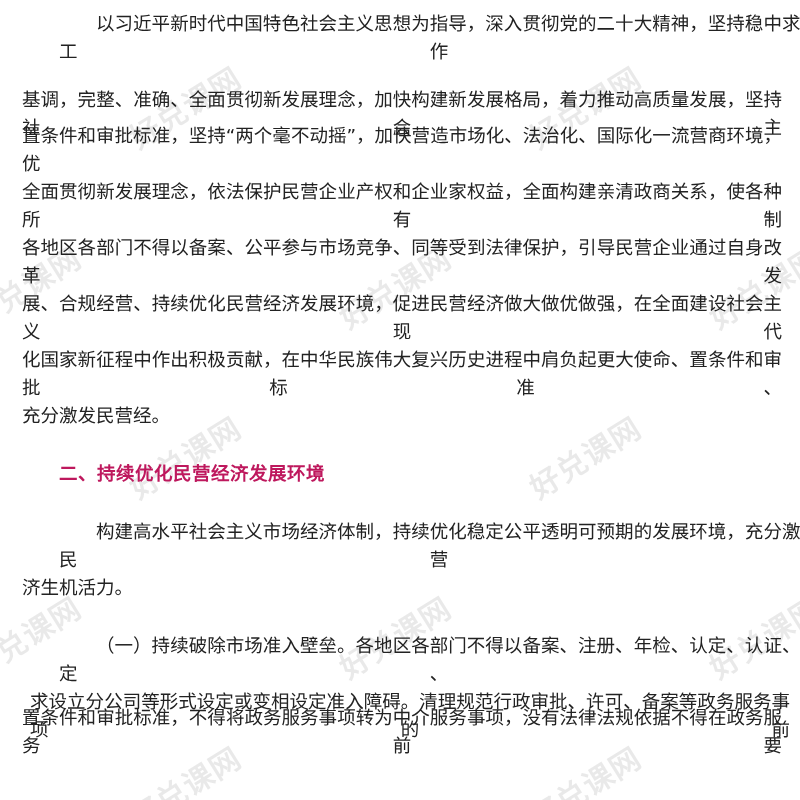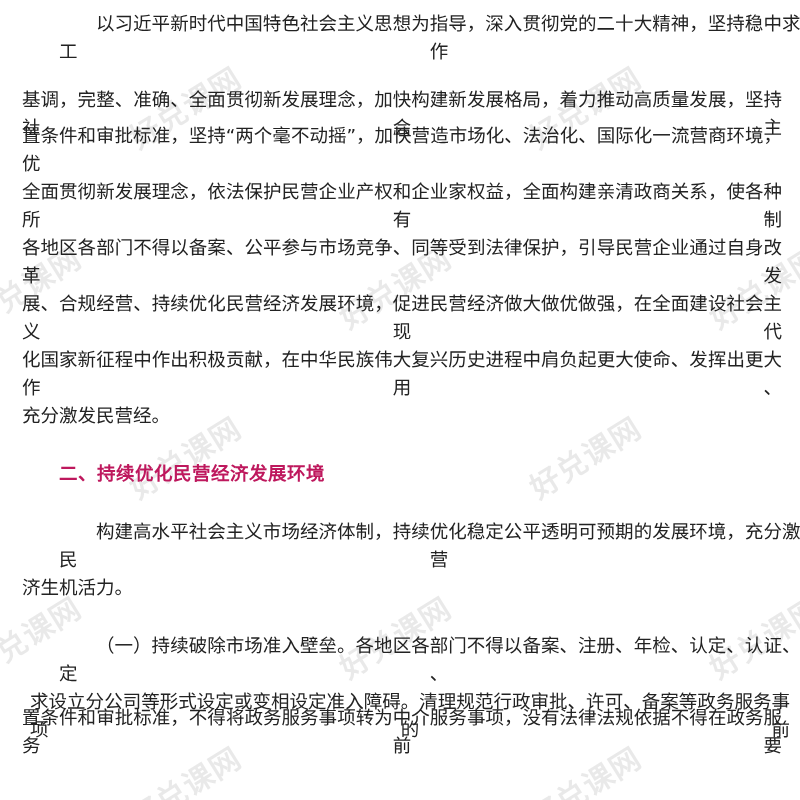--- a/index.html
+++ b/index.html
@@ -104,21 +104,21 @@
       <div class="wm" style="left: 520px; top: 800px; color: rgba(0, 0, 0, 0.086); transform: rotate(-32deg);">好兑课网</div>
     </div>
 
   <div id="text-layer">
       <div class="doc-line indent" style="top: 10px;"><span class="stretch">以习近平新时代中国特色社会主义思想为指导，深入贯彻党的二十大精神，坚持稳中求进工作总</span></div>
       <div class="doc-line" style="top: 66px; margin-top: 20px;"><span class="stretch">基调，完整、准确、全面贯彻新发展理念，加快构建新发展格局，着力推动高质量发展，坚持社会主</span></div>
       <div class="doc-line" style="top: 122px;"><span class="stretch">置条件和审批标准，坚持“两个毫不动摇”，加快营造市场化、法治化、国际化一流营商环境，优</span></div>
       <div class="doc-line" style="top: 178px;"><span class="stretch">全面贯彻新发展理念，依法保护民营企业产权和企业家权益，全面构建亲清政商关系，使各种所有制</span></div>
       <div class="doc-line" style="top: 234px;"><span class="stretch">各地区各部门不得以备案、公平参与市场竞争、同等受到法律保护，引导民营企业通过自身改革发</span></div>
       <div class="doc-line" style="top: 290px;"><span class="stretch">展、合规经营、持续优化民营经济发展环境，促进民营经济做大做优做强，在全面建设社会主义现代</span></div>
-      <div class="doc-line" style="top: 346px;"><span class="stretch">化国家新征程中作出积极贡献，在中华民族伟大复兴历史进程中肩负起更大使命、发挥出更大作用、</span></div>
+      <div class="doc-line" style="top: 346px;"><span class="stretch">化国家新征程中作出积极贡献，在中华民族伟大复兴历史进程中肩负起更大使命、置条件和审批标准、</span></div>
       <div class="doc-line" style="top: 402px;"><span>充分激发民营经。</span></div>
       <div class="doc-line heading" style="top: 460px;"><span>二、持续优化民营经济发展环境</span></div>
       <div class="doc-line indent" style="top: 518px;"><span class="stretch">构建高水平社会主义市场经济体制，持续优化稳定公平透明可预期的发展环境，充分激发民营经</span></div>
       <div class="doc-line" style="top: 574px;"><span>济生机活力。</span></div>
       <div class="doc-line indent" style="top: 632px;"><span class="stretch">（一）持续破除市场准入壁垒。各地区各部门不得以备案、注册、年检、认定、认证、指定、要</span></div>
       <div class="doc-line" style="top: 688px; margin-left: 8px;"><span class="stretch">求设立分公司等形式设定或变相设定准入障碍。清理规范行政审批、许可、备案等政务服务事项的前</span></div>
       <div class="doc-line" style="top: 704px;"><span class="stretch">置条件和审批标准，不得将政务服务事项转为中介服务事项，没有法律法规依据不得在政务服务前要</span></div>
     </div>
 
 </div>

